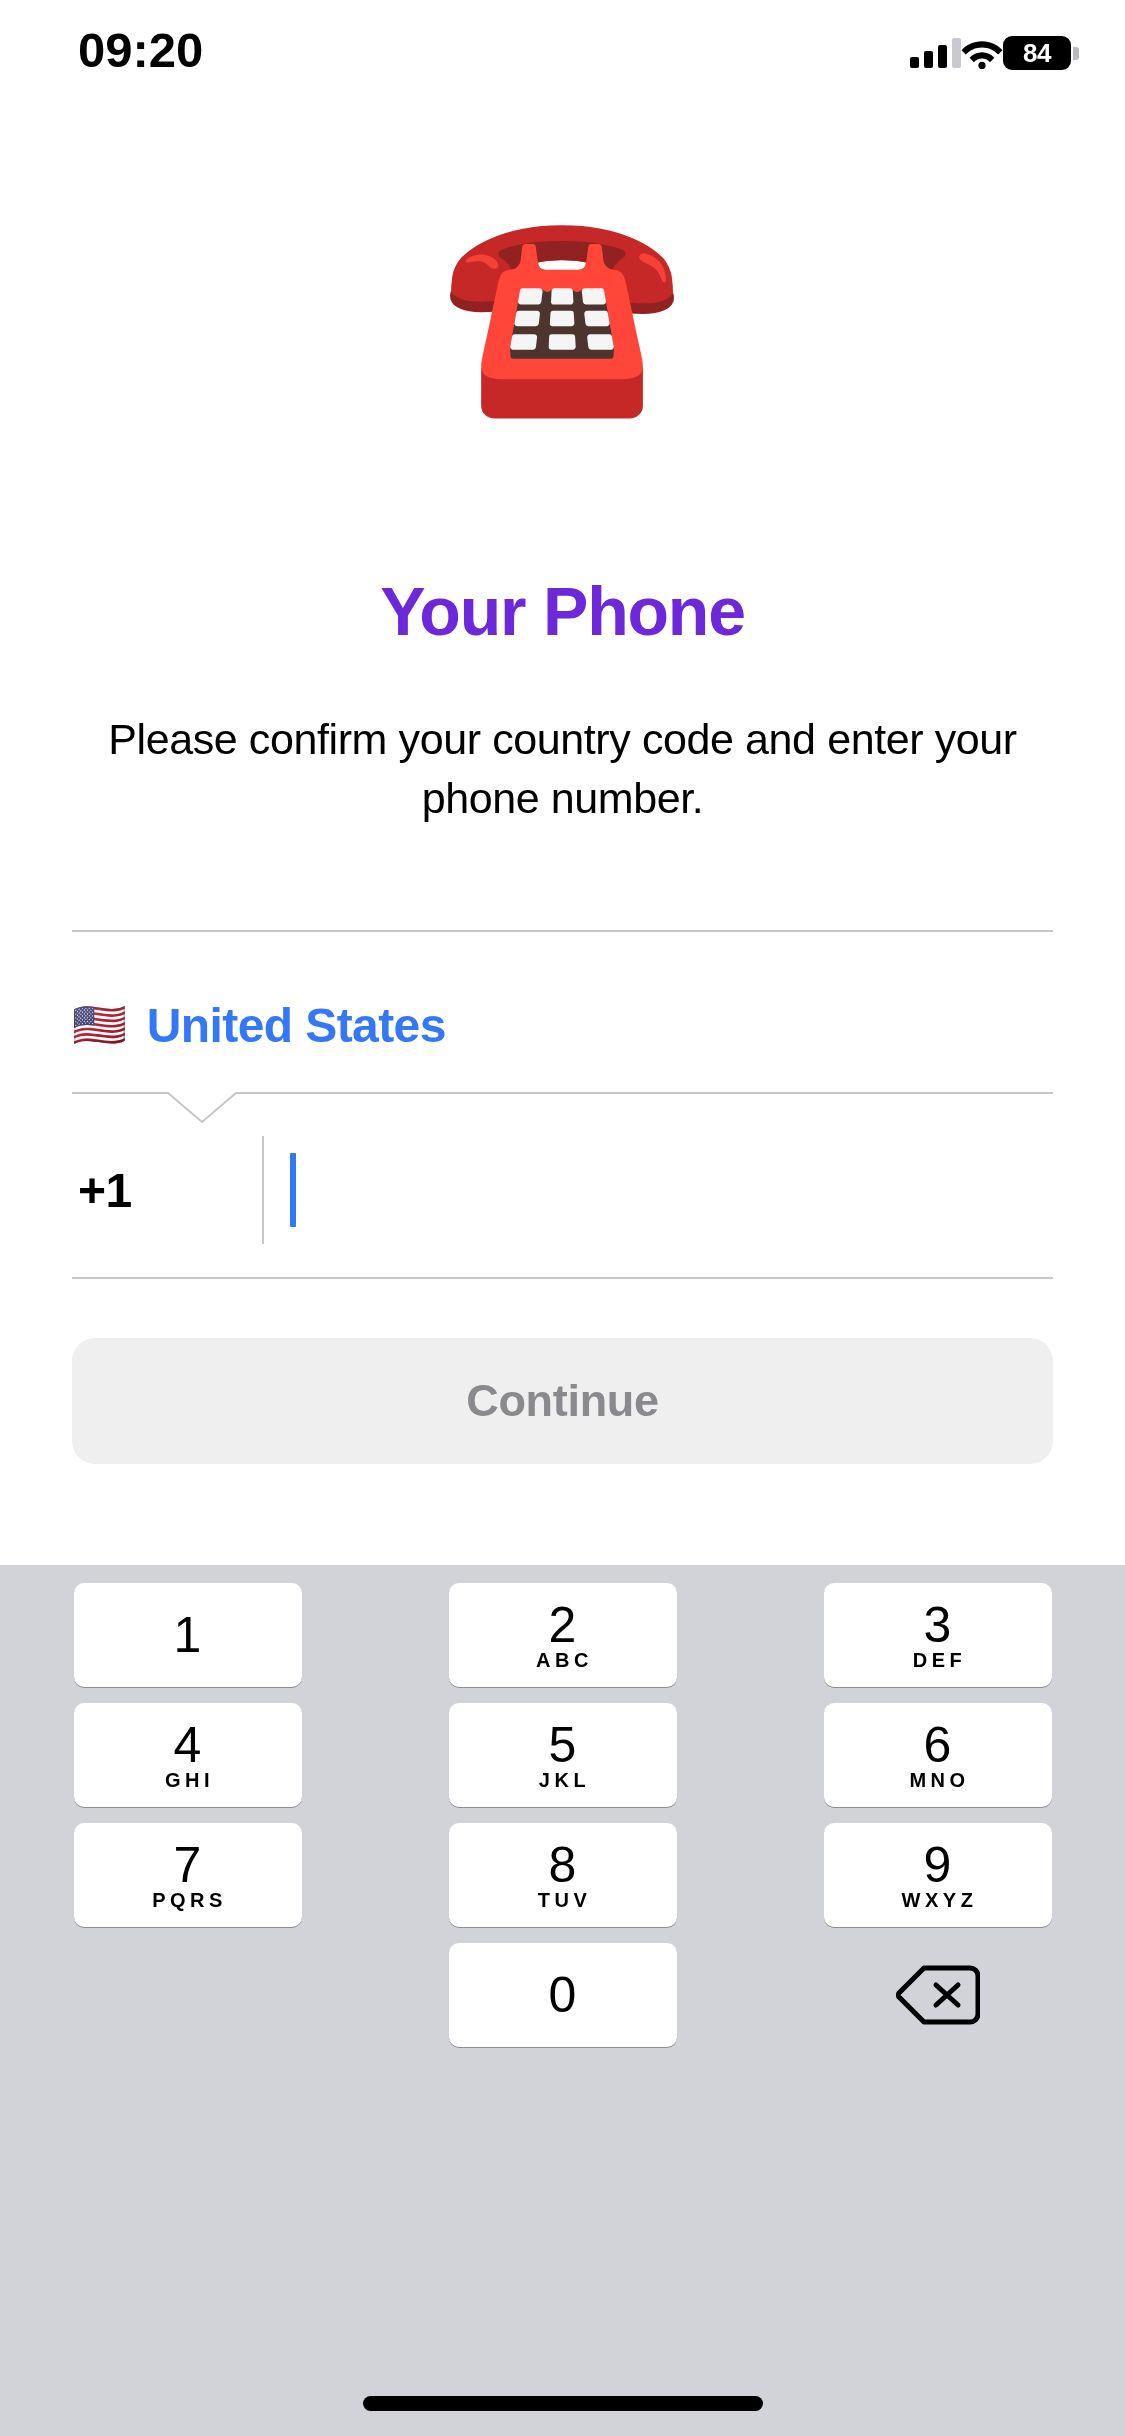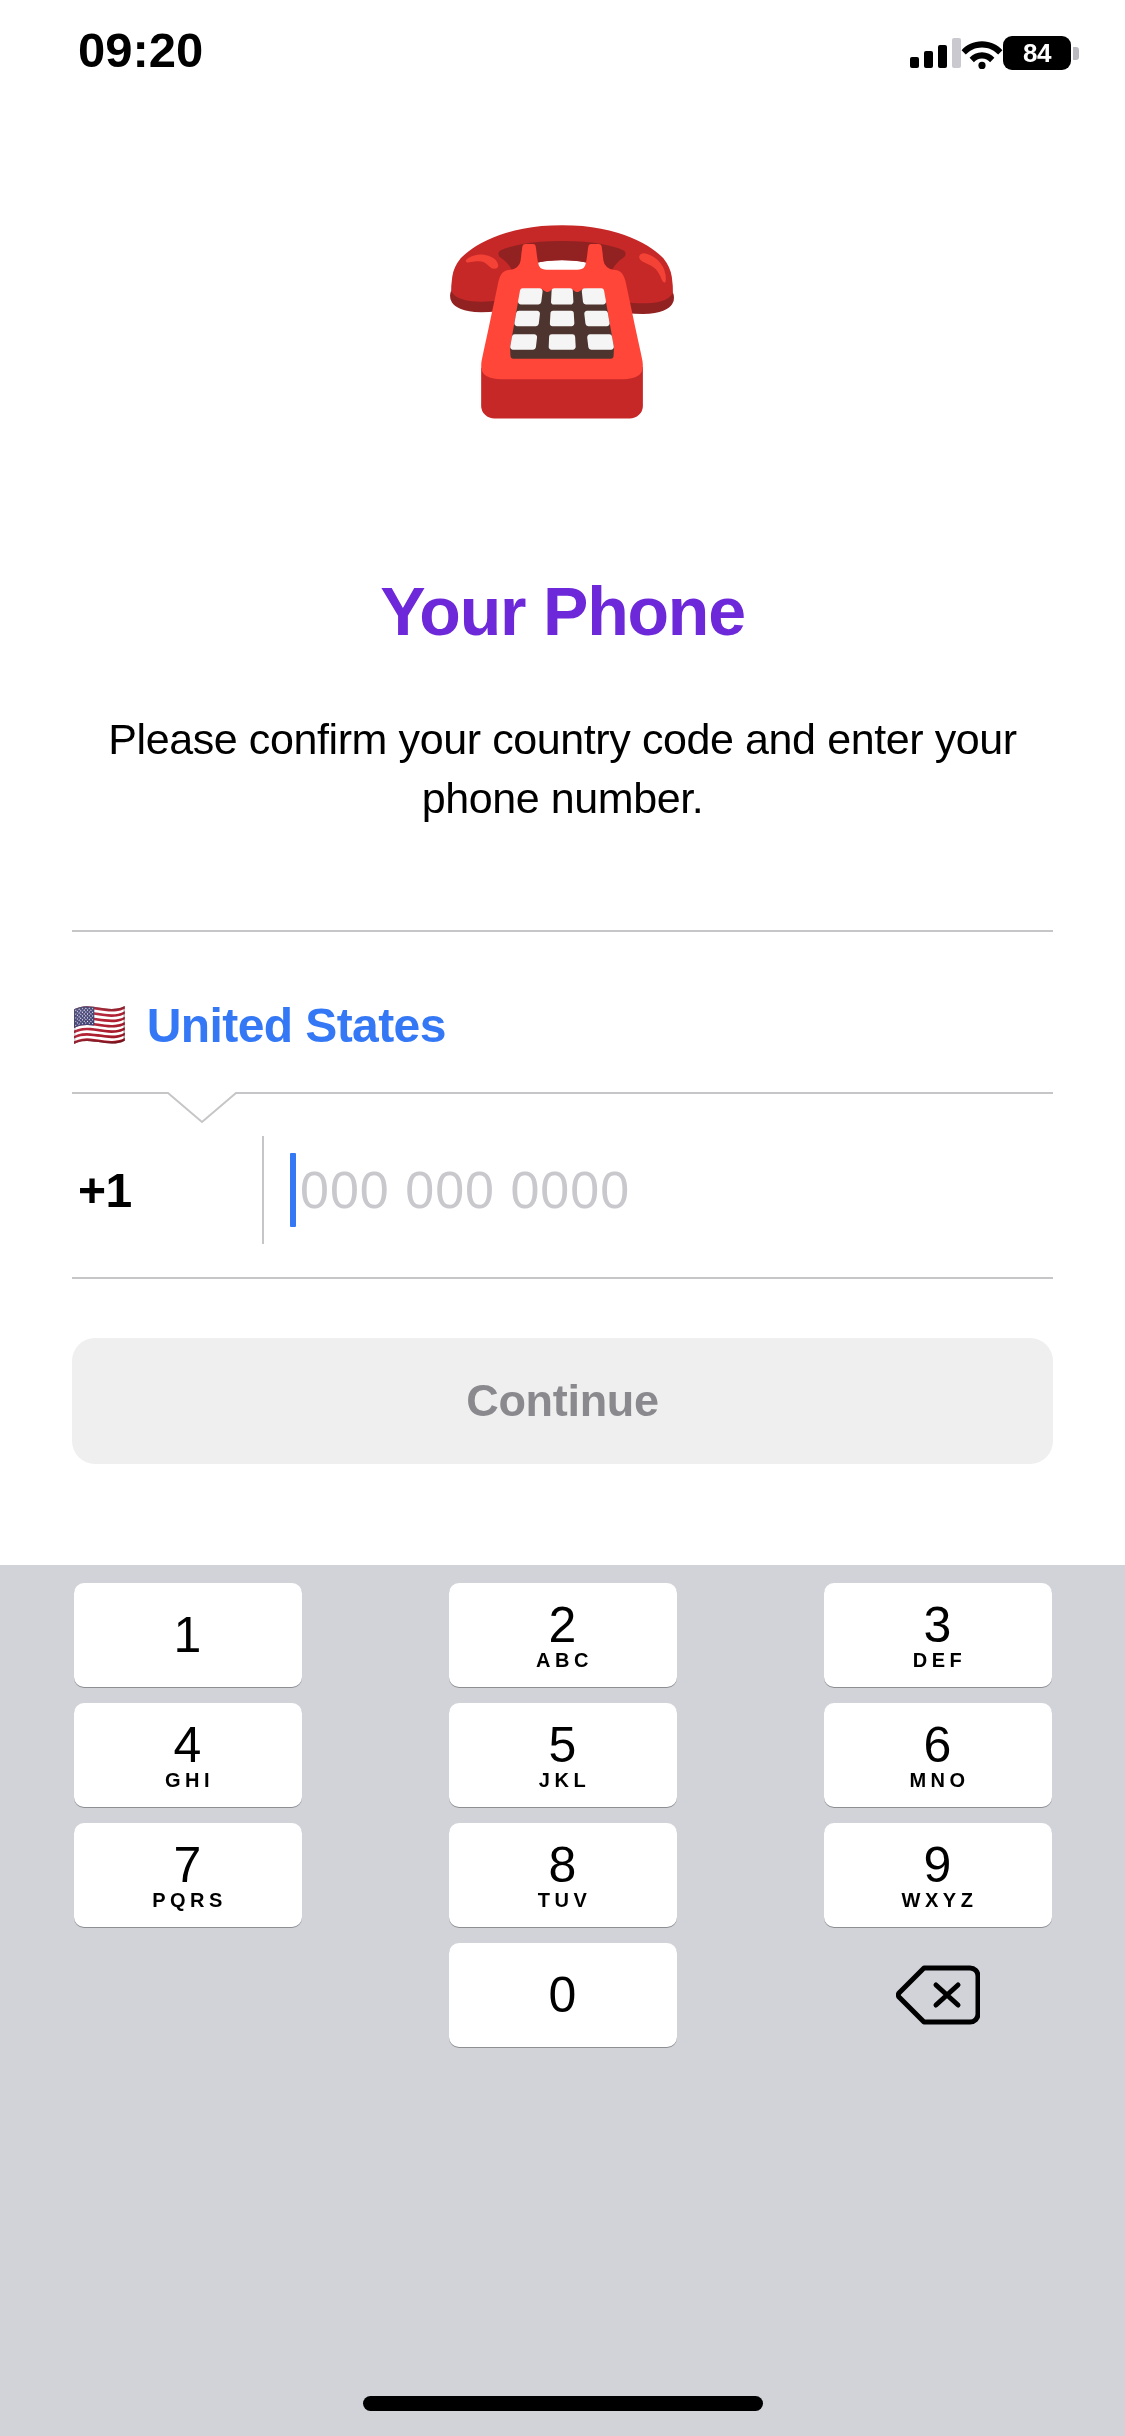--- a/index.html
+++ b/index.html
@@ -348,21 +348,20 @@
 
 <svg id="divider-notch" viewBox="0 0 981 40">
   <path d="M0 1 H 96 L 130 30 L 164 1 H 981" fill="none" stroke="#c6c6c8" stroke-width="2"></path>
 </svg>
 
 <div id="phone-row">
   <span id="dial-code">+1</span>
   <span id="phone-separator"></span>
   <span id="phone-input-wrap">
     <span id="text-cursor"></span>
-    <span id="phone-placeholder">000 000 0000</span>
   </span>
 </div>
 
 <div class="hr" id="divider-bottom"></div>
 
 <button id="continue-button">Continue</button>
 
 <div id="keypad">
 
   <div class="kp-row" id="kp-row-1">

